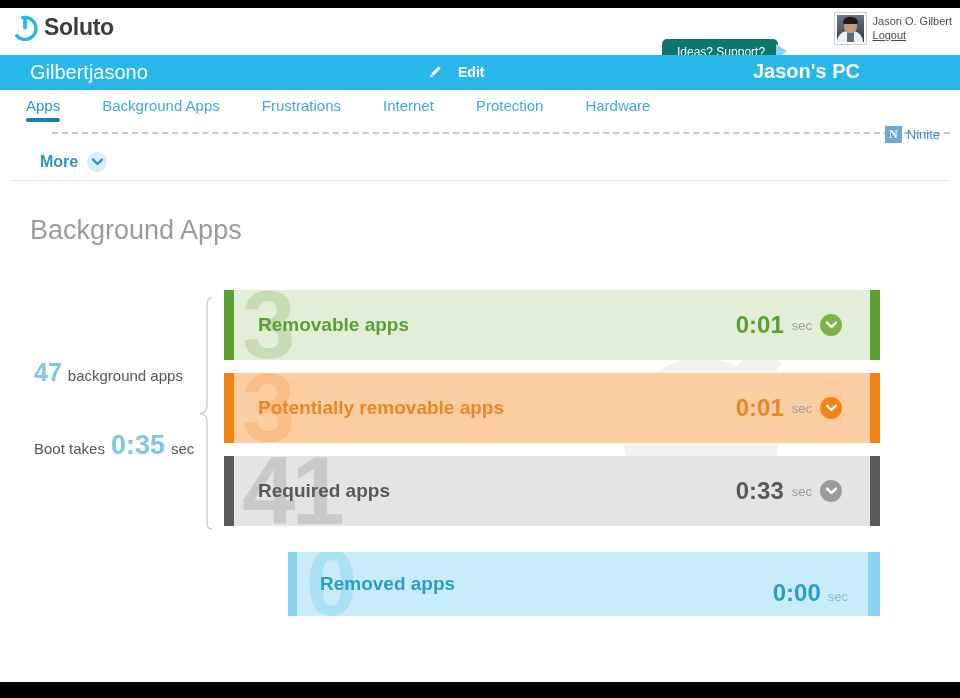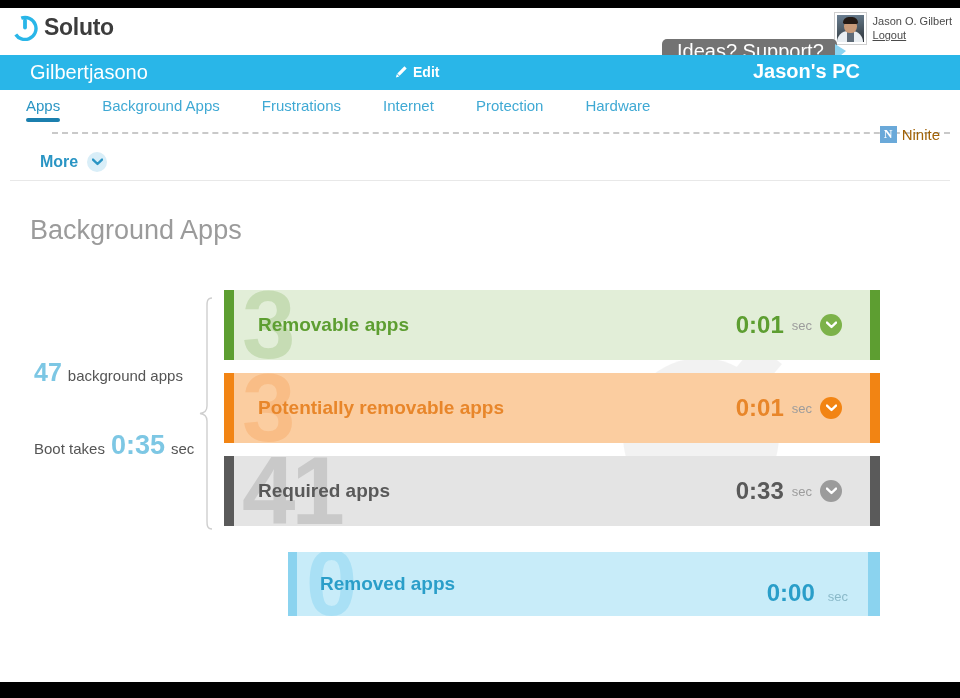--- a/index.html
+++ b/index.html
@@ -119,25 +119,25 @@
     padding-top: 1px;
   }
   .user-meta .uname { display: block; }
   .user-meta .ulogout { display: block; color: #4a4a4a; text-decoration: underline; }
 
   .support-tab {
     position: absolute;
     left: 662px; top: 31px;
     height: 25px;
     padding: 0 13px 0 15px;
-    background: #737373;
+    background: #0f766e;
     border-radius: 5px;
     display: flex;
     align-items: center;
-    font-size: 20px;
+    font-size: 12px;
     color: #ffffff;
     white-space: nowrap;
   }
   .support-tab::after {
     content: "";
     position: absolute;
     right: -9px; top: 5px;
     width: 0; height: 0;
     border-top: 7px solid transparent;
     border-bottom: 9px solid transparent;
@@ -151,24 +151,24 @@
     background: #29b6e8;
     color: #ffffff;
   }
   .device-name {
     position: absolute;
     left: 30px; top: 6px;
     font-size: 20px;
   }
   .edit-btn {
     position: absolute;
-    left: 394px; top: 9px;
-    display: flex;
-    align-items: center;
-    gap: 5px;
+    left: 428px; top: 9px;
+    display: flex;
+    align-items: center;
+    gap: 16px;
     font-size: 14px;
     font-weight: bold;
     color: #ffffff;
     cursor: pointer;
   }
   .pencil-icon { display: block; }
   .pc-name {
     position: absolute;
     right: 100px; top: 5px;
     font-size: 20px;
@@ -228,22 +228,22 @@
     width: 17px; height: 17px;
     background: #6aa9d9;
     color: #ffffff;
     font-size: 12px;
     font-weight: bold;
     line-height: 17px;
     text-align: center;
     font-family: "Liberation Serif", serif;
   }
   .ninite-label {
-    font-size: 15px;
-    color: #a16207;
+    font-size: 13px;
+    color: #3b82f6;
   }
 
   
   .more-row {
     position: relative;
     height: 36px;
     margin: 0 10px 0 10px;
     border-bottom: 1px solid #e8e8e8;
     display: flex;
     align-items: center;
@@ -442,21 +442,21 @@
     font-size: 19px;
     font-weight: bold;
     color: #2a9ec9;
     z-index: 2;
   }
   .removed-bar .bar-right {
     position: absolute;
     right: 32px;
     display: flex;
     align-items: baseline;
-    gap: 13px;
+    gap: 7px;
     z-index: 2;
     margin-top: 17px;
   }
   .removed-bar .bar-time {
     font-size: 24px;
     font-weight: bold;
     color: #2a9ec9;
   }
   .removed-bar .bar-unit {
     font-size: 13px;

